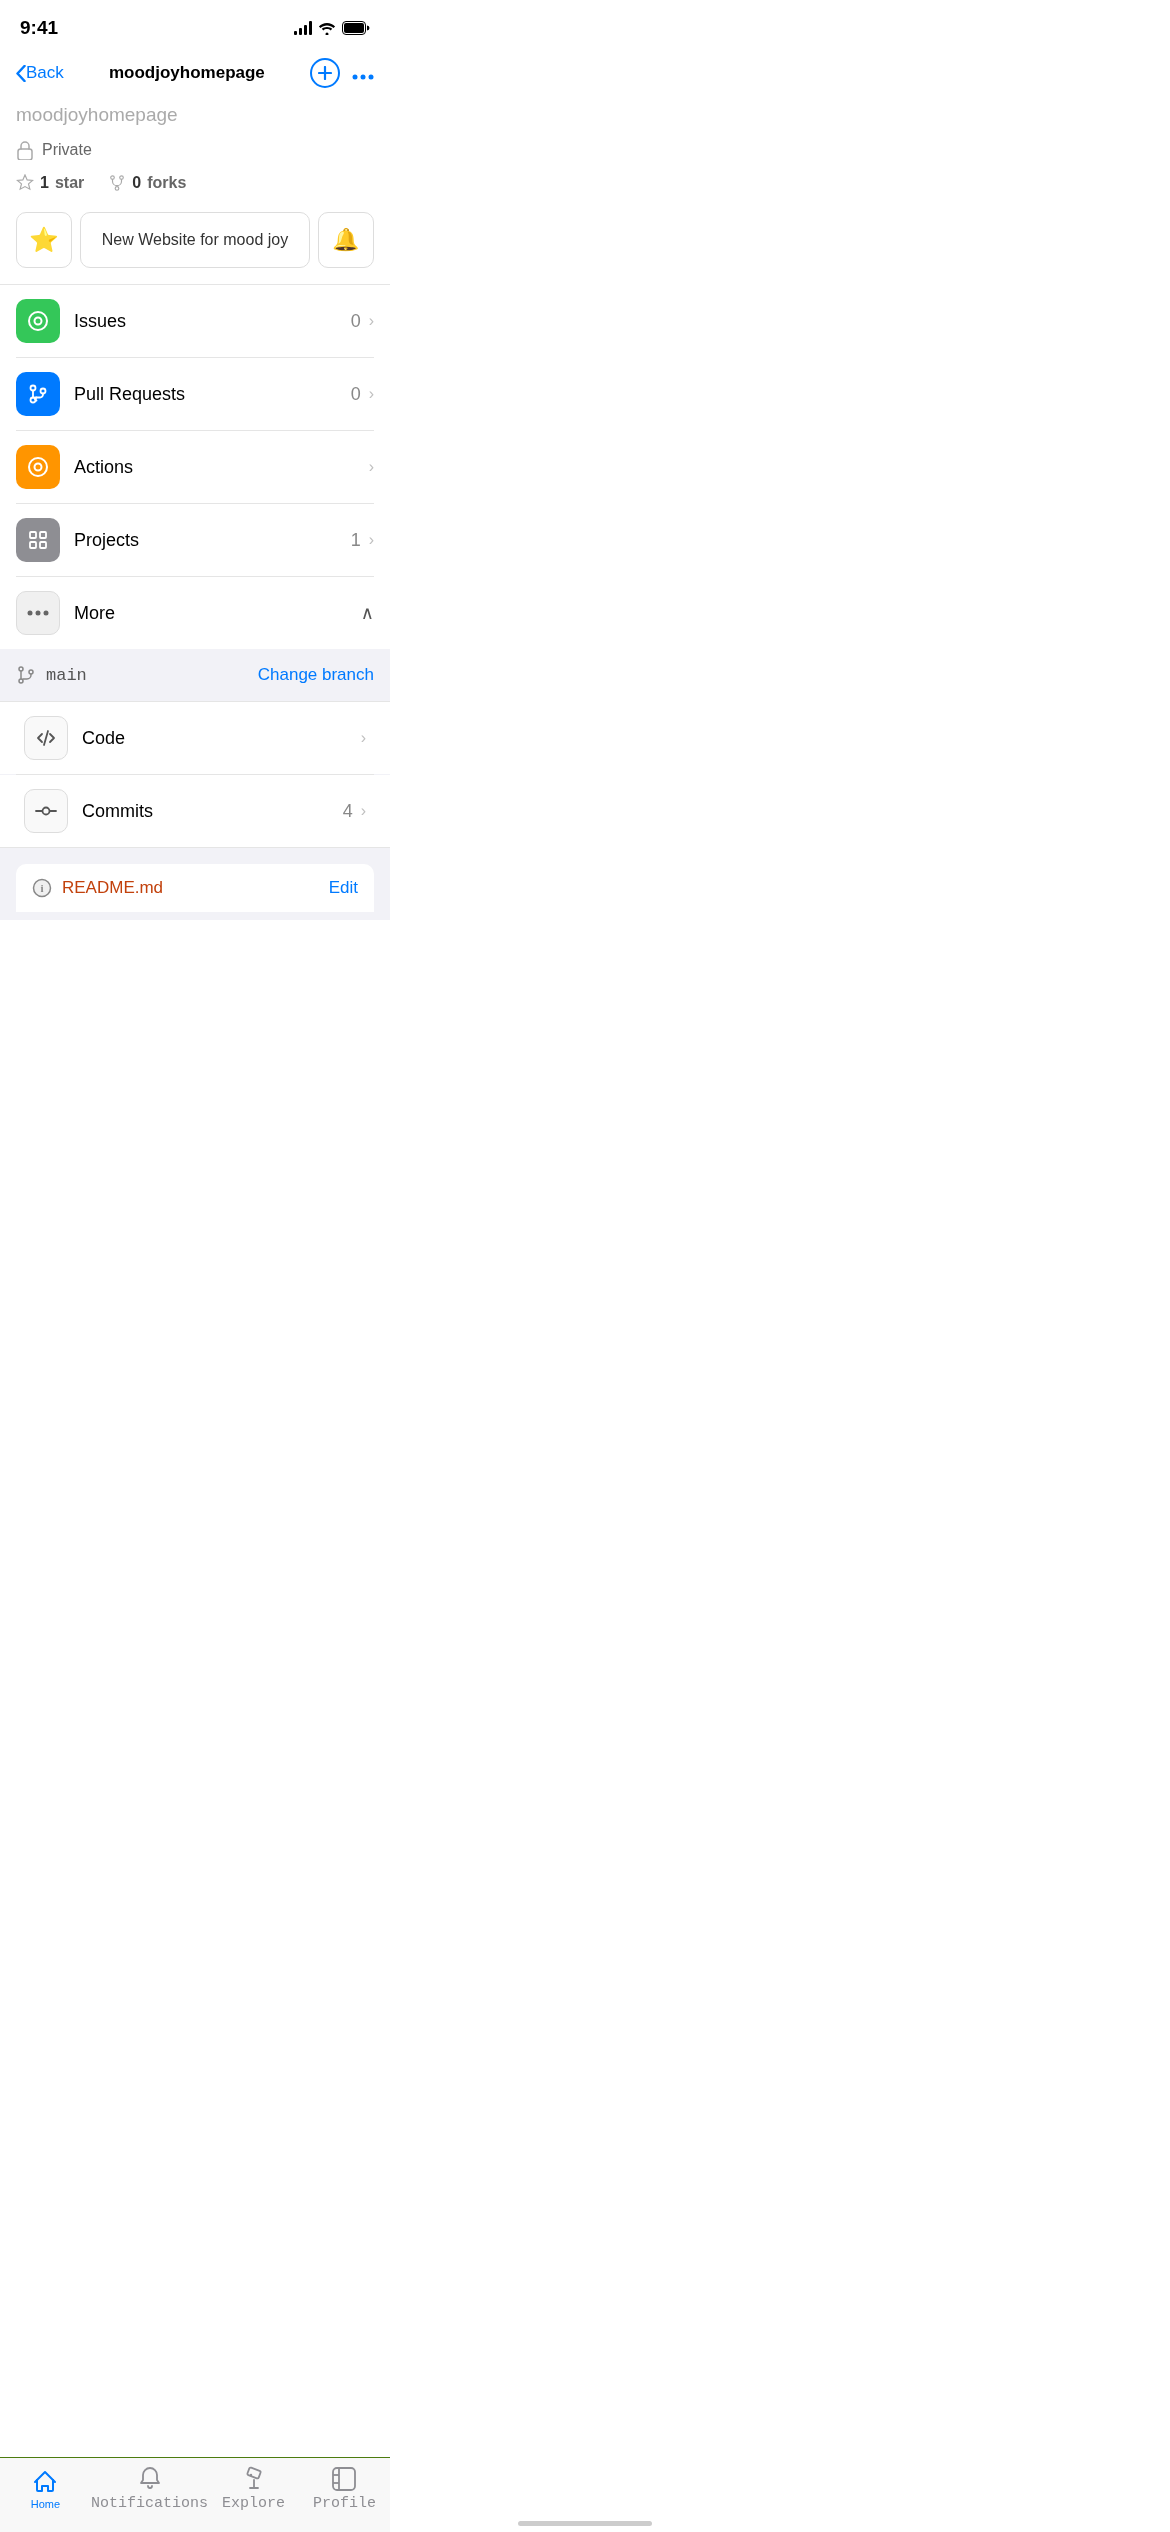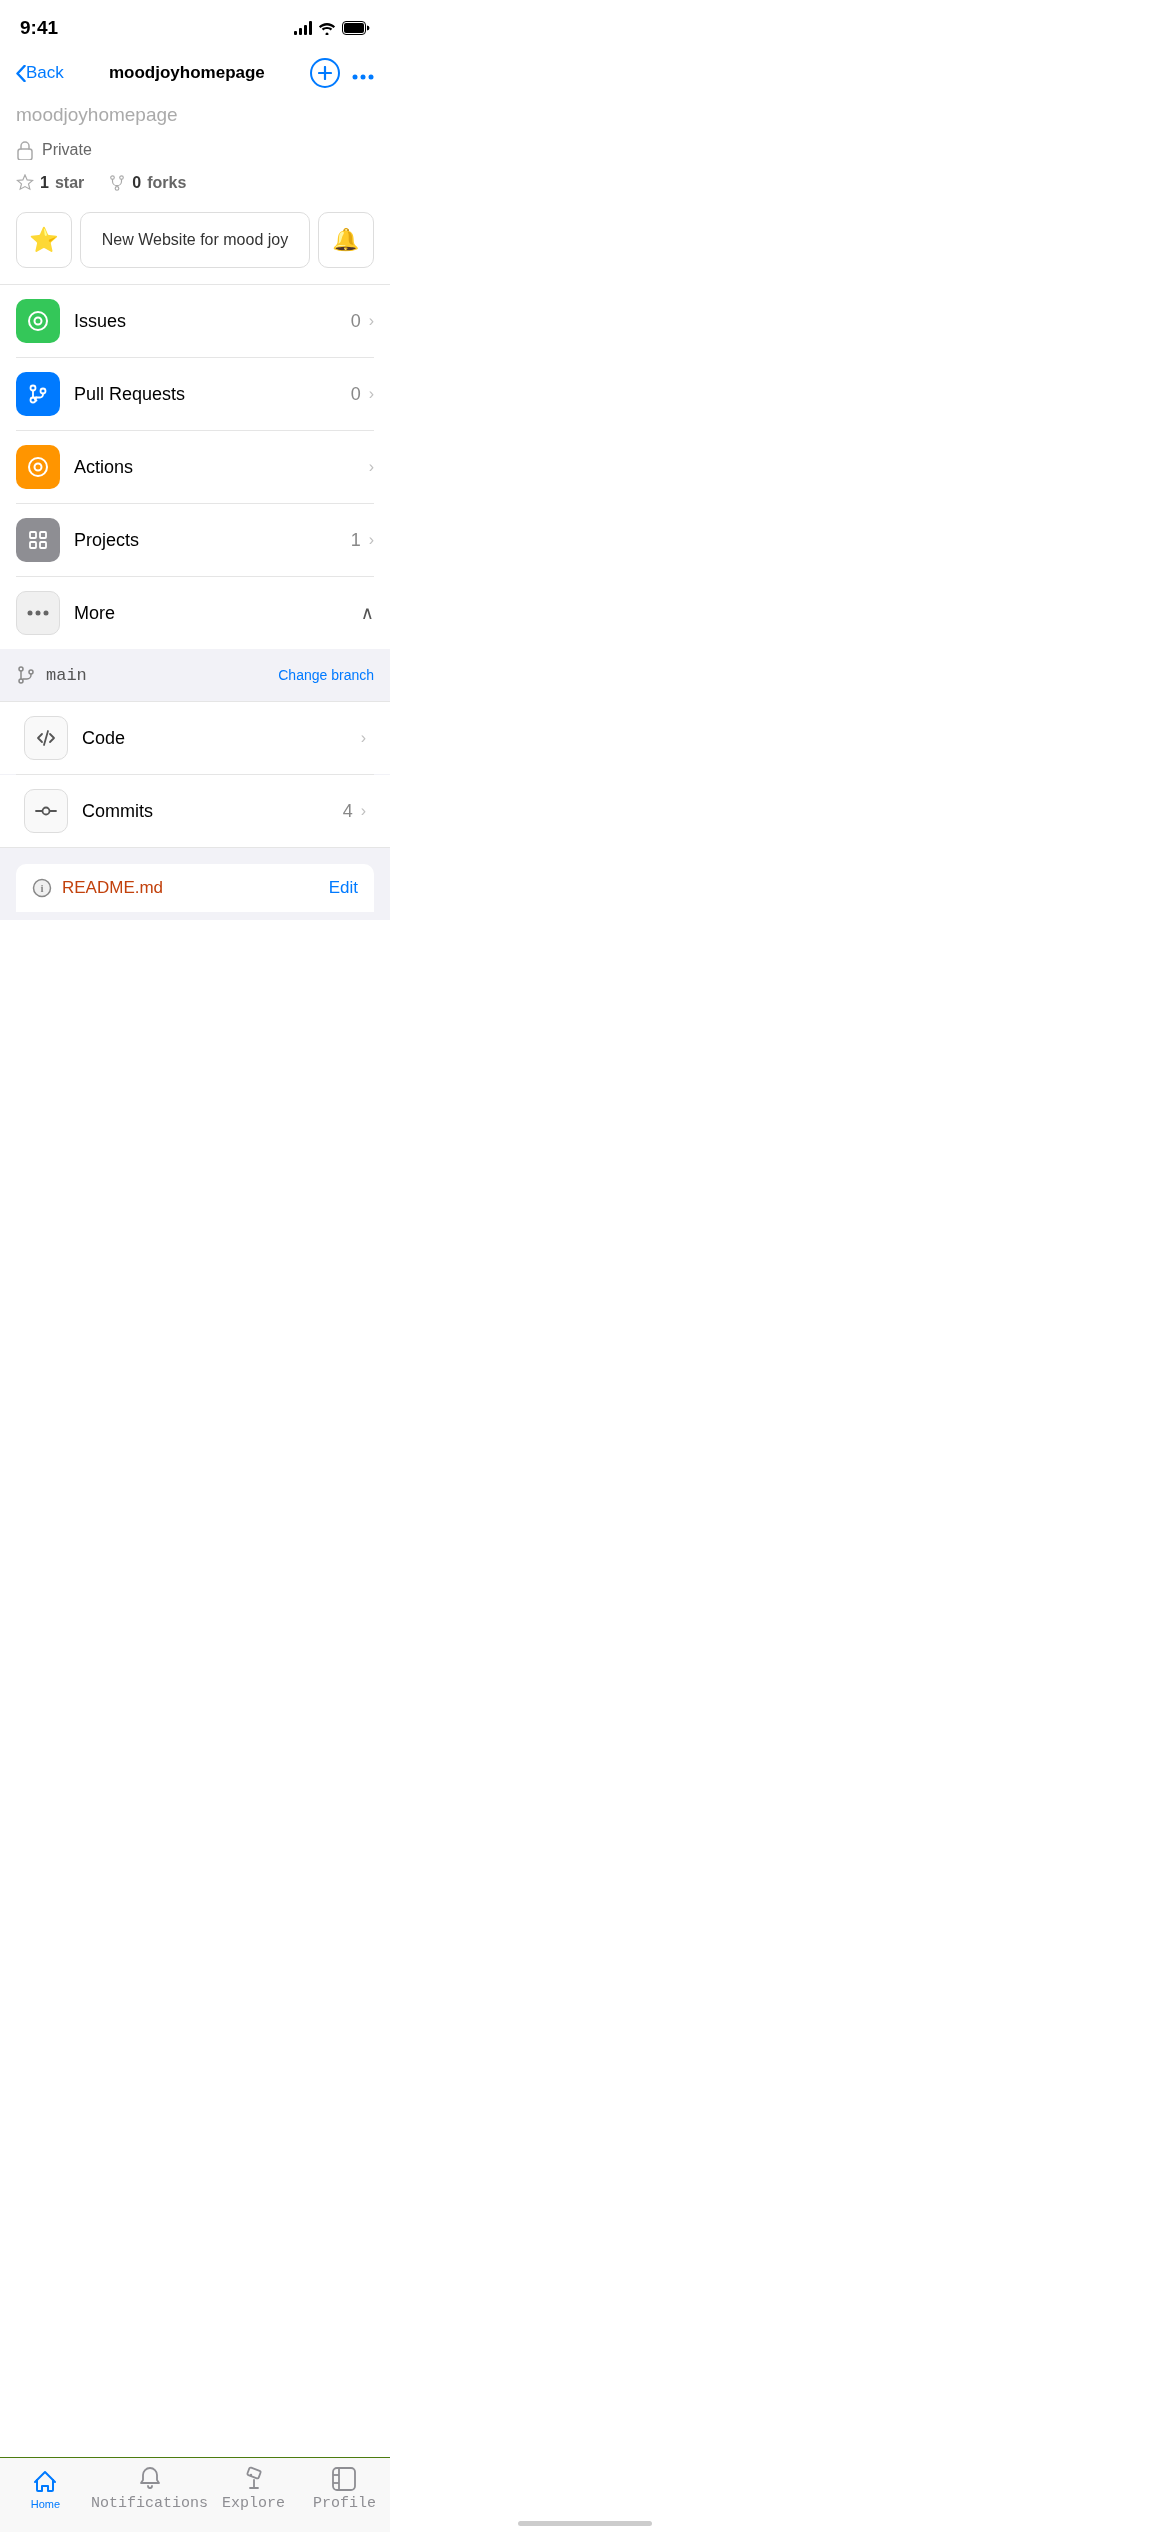--- a/index.html
+++ b/index.html
@@ -219,21 +219,21 @@
       align-items: center;
       gap: 10px;
     }
     .branch-name {
       font-family: 'Courier New', monospace;
       font-size: 17px;
       color: #555;
     }
     .change-branch-btn {
       color: #007AFF;
-      font-size: 14px;
+      font-size: 17px;
       cursor: pointer;
     }
 
     
     .menu-item-light {
       display: flex;
       align-items: center;
       padding: 14px 24px;
       cursor: pointer;
       background: #fff;

